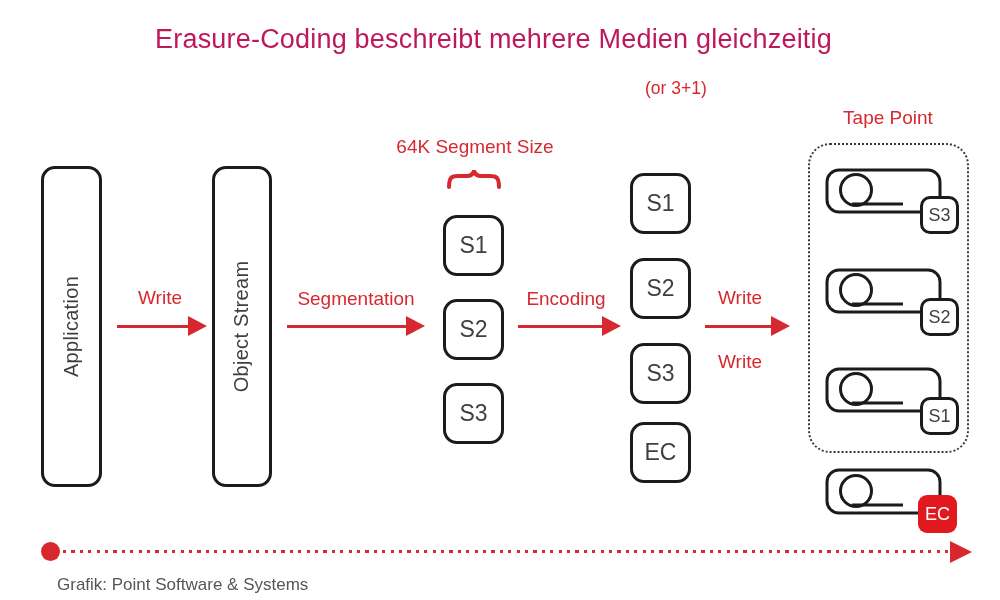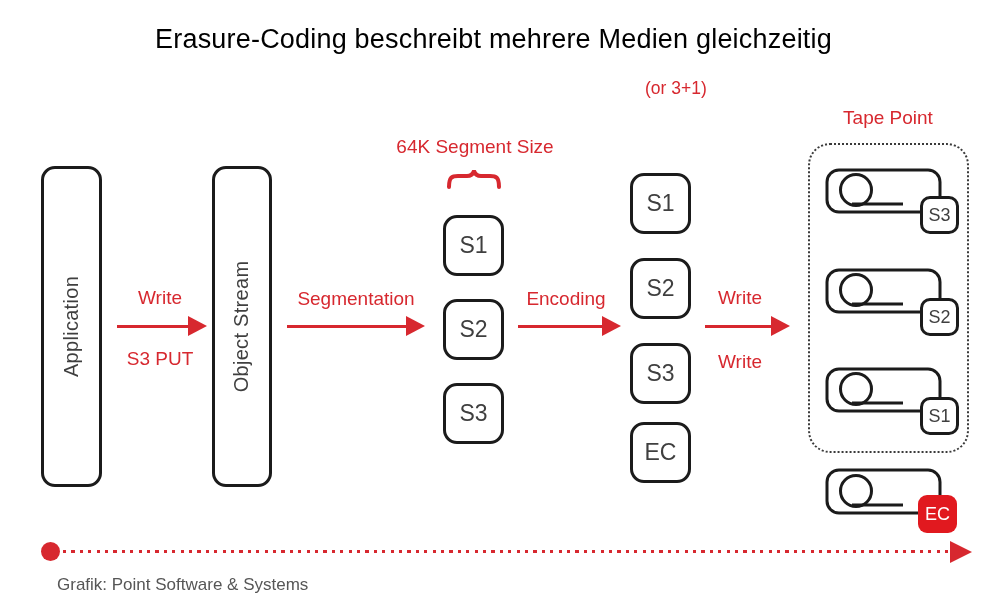--- a/index.html
+++ b/index.html
@@ -3,21 +3,21 @@
 <meta charset="utf-8">
 <style>
   html,body{margin:0;padding:0;background:#ffffff;}
   #canvas{
     position:relative;width:1000px;height:600px;background:#ffffff;overflow:hidden;
     font-family:"Liberation Sans", sans-serif;
   }
   .abs{position:absolute;}
   .title{
     left:0;top:24px;width:987px;text-align:center;
-    font-size:27px;color:#000000;letter-spacing:0.2px;
+    font-size:27px;color:#be185d;letter-spacing:0.2px;
   }
   
   .vbox{
     border:3px solid #1b1b1b;border-radius:14px;background:#fff;
     display:flex;align-items:center;justify-content:center;
   }
   .vbox span{
     transform:rotate(-90deg);white-space:nowrap;
     font-size:20px;color:#3f3f3f;letter-spacing:0.3px;
   }
@@ -68,21 +68,20 @@
 
   <div class="abs title">Erasure-Coding beschreibt mehrere Medien gleichzeitig</div>
 
   <div class="abs vbox" style="left:41px;top:166px;width:55px;height:315px;">
     <span>Application</span>
   </div>
 
   <div class="abs alabel" style="left:105px;top:287px;width:110px;">Write</div>
   <div class="abs aline" style="left:117px;top:325px;width:72px;"></div>
   <div class="abs ahead" style="left:188px;top:316px;"></div>
-  <div class="abs alabel" style="left:105px;top:348px;width:110px;">S3 PUT</div>
 
   <div class="abs vbox" style="left:212px;top:166px;width:54px;height:315px;">
     <span>Object Stream</span>
   </div>
 
   <div class="abs alabel" style="left:281px;top:288px;width:150px;">Segmentation</div>
   <div class="abs aline" style="left:287px;top:325px;width:120px;"></div>
   <div class="abs ahead" style="left:406px;top:316px;"></div>
 
   <div class="abs alabel" style="left:380px;top:136px;width:190px;">64K Segment Size</div>

